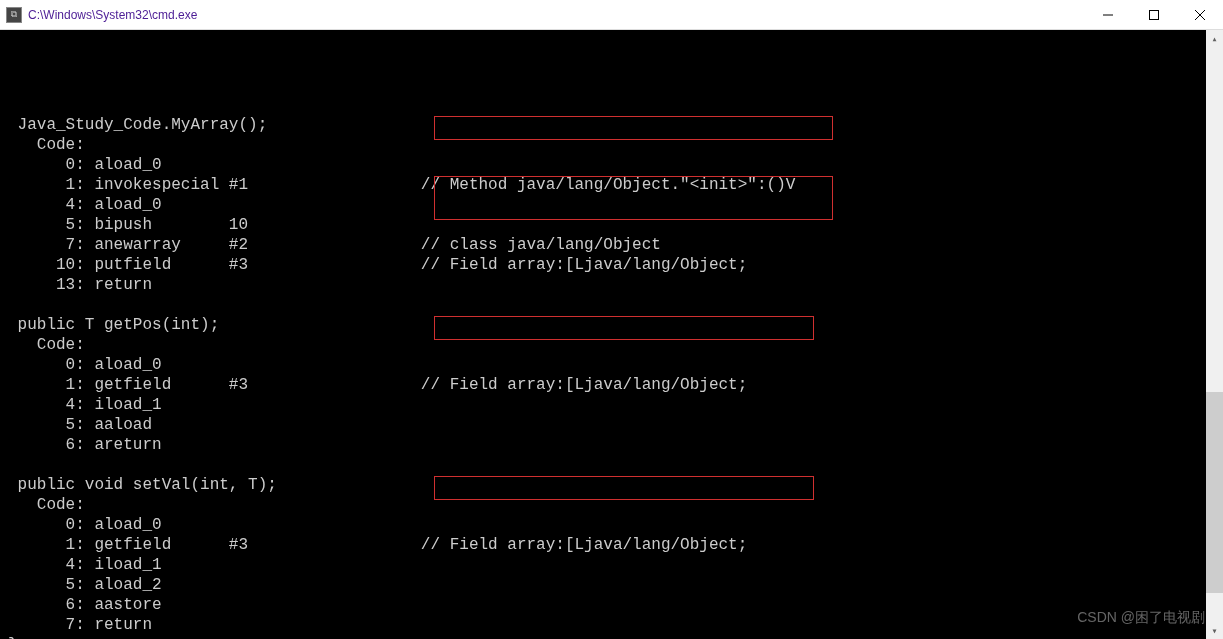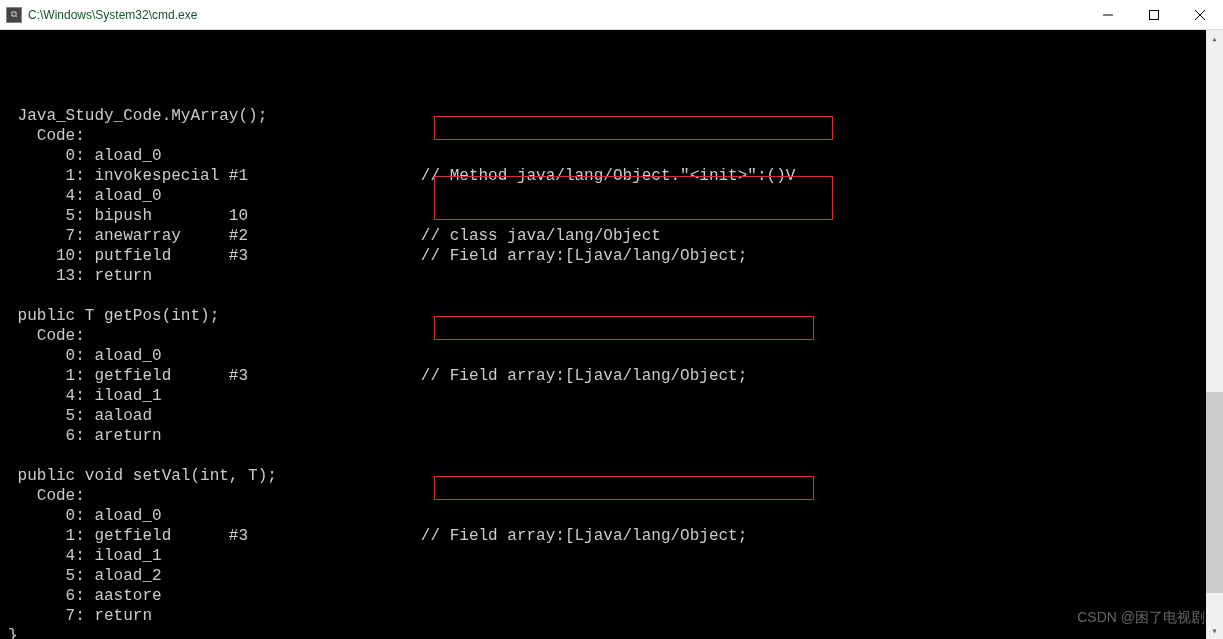--- a/index.html
+++ b/index.html
@@ -27,42 +27,42 @@
       margin-right: 6px;
       border: 1px solid #888;
       font-size: 9px;
       text-align: center;
       line-height: 14px;
       color: #ccc;
     }
     .title-text {
       font-family: "Segoe UI", sans-serif;
       font-size: 12px;
-      color: #14532d;
+      color: #4c1d95;
       flex: 1;
     }
     .win-controls {
       display: flex;
       height: 100%;
     }
     .win-btn {
       width: 46px;
       height: 30px;
       display: flex;
       align-items: center;
       justify-content: center;
       font-size: 12px;
       color: #000;
     }
     .terminal {
       background: #000;
       color: #ccc;
       width: 100%;
       height: calc(100% - 30px);
-      padding: 16px 0 0 8px;
+      padding: 25px 0 0 8px;
       font-size: 16px;
       line-height: 20px;
       white-space: pre;
       position: relative;
       overflow: hidden;
     }
     .line { white-space: pre; height: 20px; }
     .highlight-box {
       position: absolute;
       border: 1px solid #d03030;

